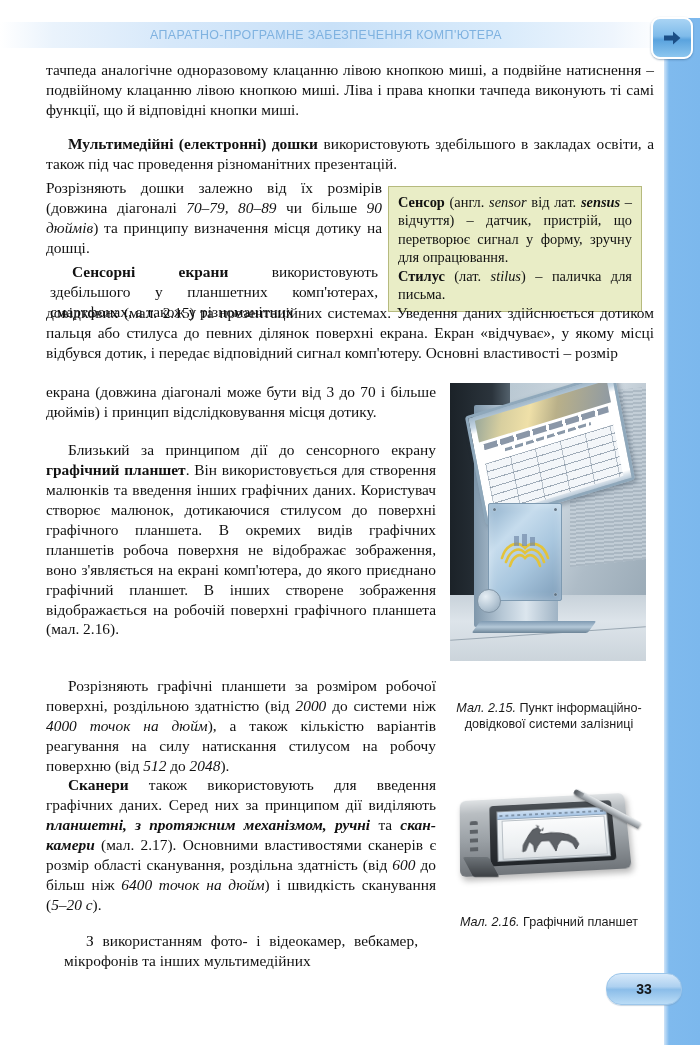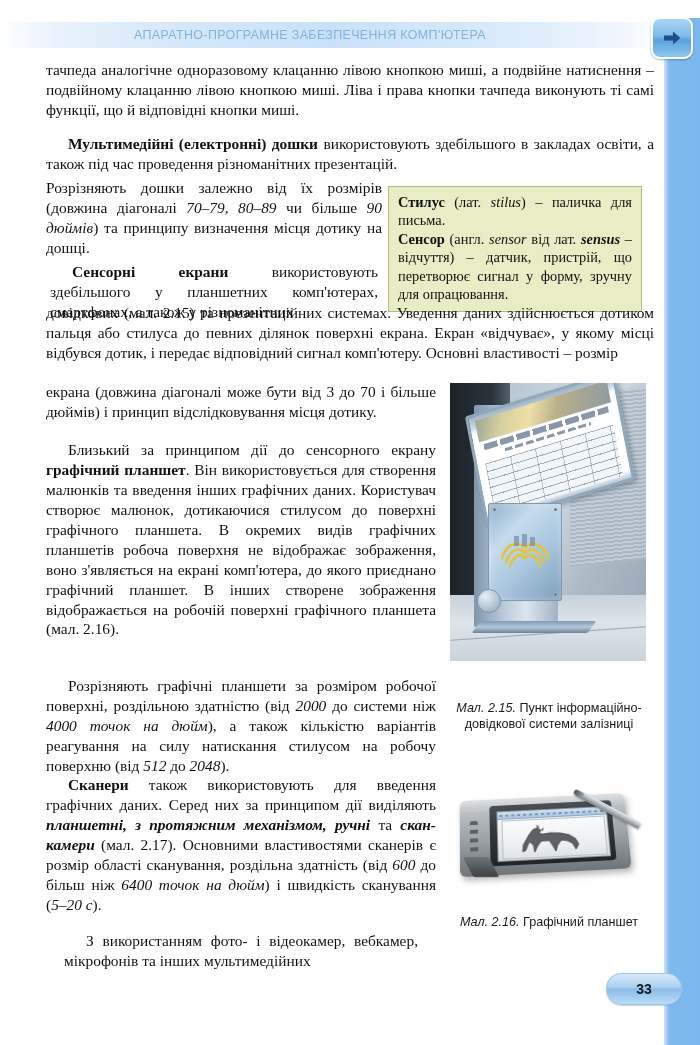--- a/index.html
+++ b/index.html
@@ -57,20 +57,21 @@
     width: 620px;
     height: 26px;
     line-height: 26px;
     text-align: center;
     font-family: "Liberation Sans", sans-serif;
     font-size: 12.4px;
     letter-spacing: 0.4px;
     color: #7fb2e0;
     white-space: nowrap;
     font-weight: 400;
+    padding-left: 16px;
   }
   .header-arrow-btn {
     position: absolute;
     right: 7px;
     top: 17px;
     width: 38px;
     height: 38px;
     border-radius: 9px;
     background: linear-gradient(to bottom, #a9d4f4 0%, #7fbbea 45%, #5aa3de 55%, #8cc6ef 100%);
     border: 2px solid #ffffff;
@@ -333,22 +334,22 @@
 
   <div class="blk" style="left:46px; top:178px; width:336px;">
     <p style="margin:0; text-indent:0;"><span>Розрізняють дошки залежно від їх розмірів (довжина діагоналі </span><i>70–79, 80–89</i><span> чи більше </span><i>90 дюймів</i><span>) та принципу визначення місця дотику на дошці.</span></p>
   </div>
 
   <div class="blk" style="left:46px; top:258px; width:336px;">
     <p style="margin:4px; text-indent:22px;"><b>Сенсорні екрани</b><span> використовують здебільшого у планшетних комп'ютерах, смартфонах, а також у різноманітних</span></p>
   </div>
 
   <div class="def-box">
+    <p><span class="def-term">Сенсор</span><span> (англ. </span><i>sensor</i><span> від лат. </span><i><b>sensus</b></i><span> – відчуття) – датчик, пристрій, що перетворює сигнал у форму, зручну для опрацювання.</span></p>
     <p><span class="def-term">Стилус</span><span> (лат. </span><i>stilus</i><span>) – паличка для письма.</span></p>
-    <p><span class="def-term">Сенсор</span><span> (англ. </span><i>sensor</i><span> від лат. </span><i><b>sensus</b></i><span> – відчуття) – датчик, пристрій, що перетворює сигнал у форму, зручну для опрацювання.</span></p>
   </div>
 
   <div class="blk" style="left:46px; top:303px; width:608px;">
     <p style="margin:0; text-indent:0;"><span>довідкових (мал. 2.15) та презентаційних системах. Уведення даних здійснюється дотиком пальця або стилуса до певних ділянок поверхні екрана. Екран «відчуває», у якому місці відбувся дотик, і передає відповідний сигнал комп'ютеру. Основні властивості – розмір</span></p>
   </div>
 
   <div class="blk" style="left:46px; top:382px; width:390px;">
     <p style="margin:0; text-indent:0;"><span>екрана (довжина діагоналі може бути від 3 до 70 і більше дюймів) і принцип відслідковування місця дотику.</span></p>
   </div>
 

